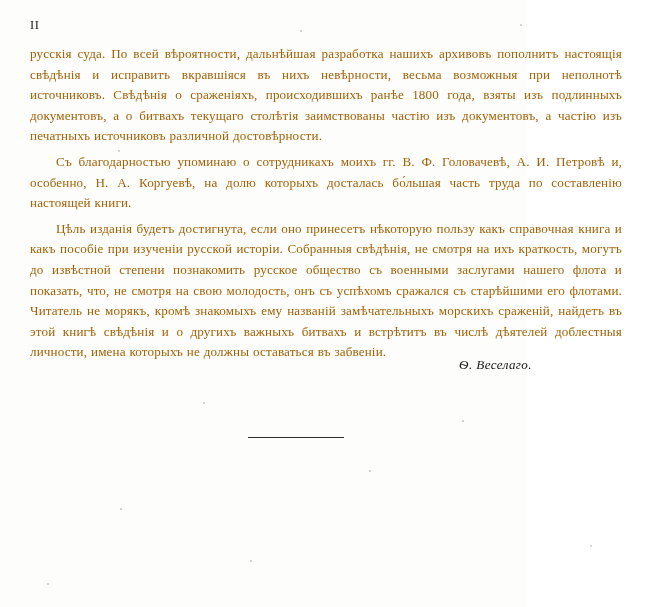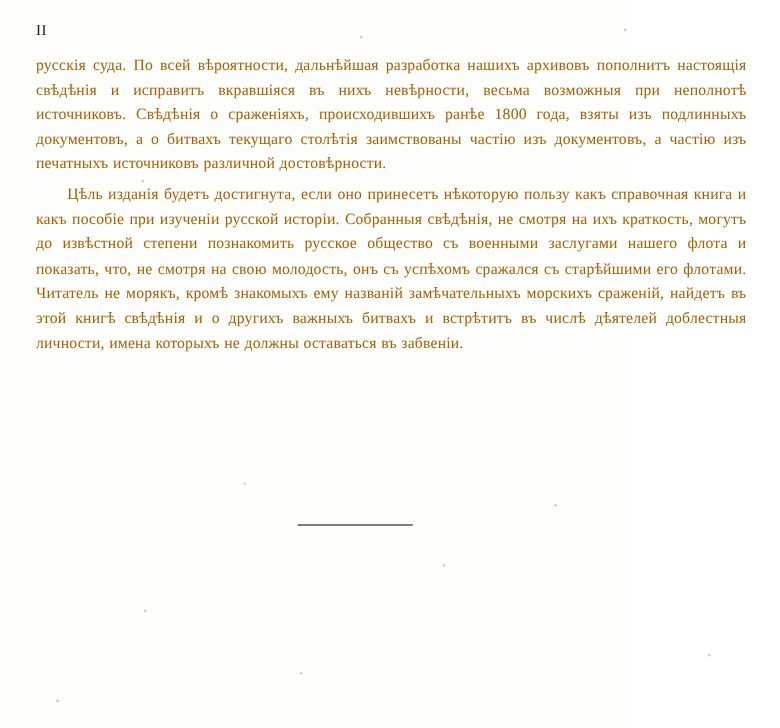--- a/index.html
+++ b/index.html
@@ -86,23 +86,25 @@
 </style>
 </head>
 <body>
 
 <div class="page">
 
   <div class="page-number">II</div>
 
   <div class="body-text">
     <p class="para">русскія суда.   По всей вѣроятности, дальнѣйшая разработка нашихъ архивовъ пополнитъ настоящія свѣдѣнія и исправитъ вкравшіяся въ нихъ невѣрности, весьма возможныя при неполнотѣ источниковъ.   Свѣдѣнія о сраженіяхъ, происходившихъ ранѣе 1800 года, взяты изъ подлинныхъ документовъ, а о битвахъ текущаго столѣтія заимствованы частію изъ документовъ, а частію изъ печатныхъ источниковъ различной достовѣрности.</p>
+    <p class="para indent">Съ благодарностью упоминаю о сотрудникахъ моихъ гг. В. Ф. Головачевѣ, А. И. Петровѣ и, особенно, Н. А. Коргуевѣ, на долю которыхъ досталась бо́льшая часть труда по составленію настоящей книги.</p>
     <p class="para indent">Цѣль изданія будетъ достигнута, если оно принесетъ нѣкоторую пользу какъ справочная книга и какъ пособіе при изученіи русской исторіи.   Собранныя свѣдѣнія, не смотря на ихъ краткость, могутъ до извѣстной степени познакомить русское общество съ военными заслугами нашего флота и показать, что, не смотря на свою молодость, онъ съ успѣхомъ сражался съ старѣйшими его флотами.   Читатель не морякъ, кромѣ знакомыхъ ему названій замѣчательныхъ морскихъ сраженій, найдетъ въ этой книгѣ свѣдѣнія и о другихъ важныхъ битвахъ и встрѣтитъ въ числѣ дѣятелей доблестныя личности, имена которыхъ не должны оставаться въ забвеніи.</p>
   </div>
 
+  <div class="signature">Ѳ. Веселаго.</div>
 
   <div class="rule-wrap">
     <div class="rule"></div>
   </div>
 
   <div class="speck" style="left:118px; top:150px; width:2px; height:2px;"></div>
   <div class="speck" style="left:300px; top:30px; width:2px; height:2px;"></div>
   <div class="speck" style="left:520px; top:24px; width:2px; height:2px;"></div>
   <div class="speck" style="left:203px; top:402px; width:2px; height:2px;"></div>
   <div class="speck" style="left:462px; top:420px; width:2px; height:2px;"></div>

